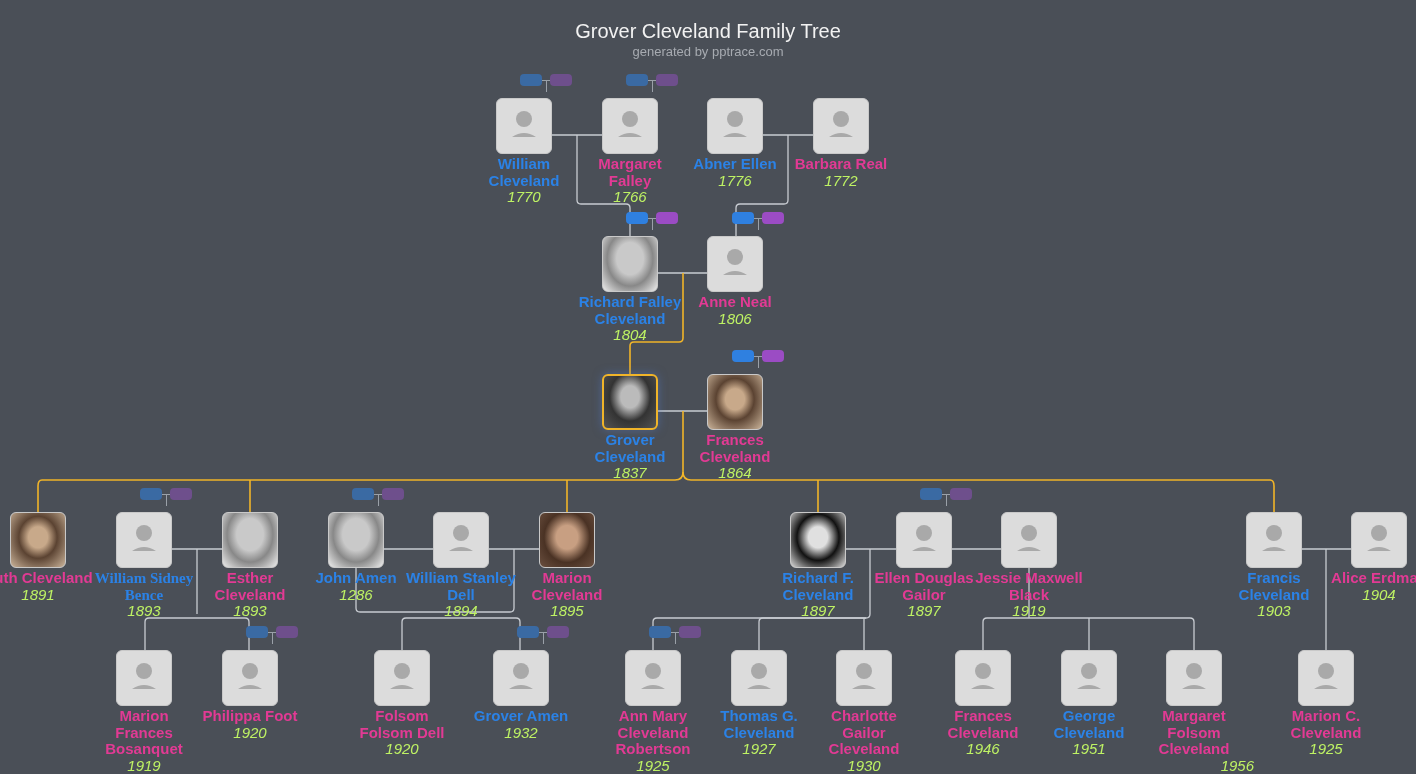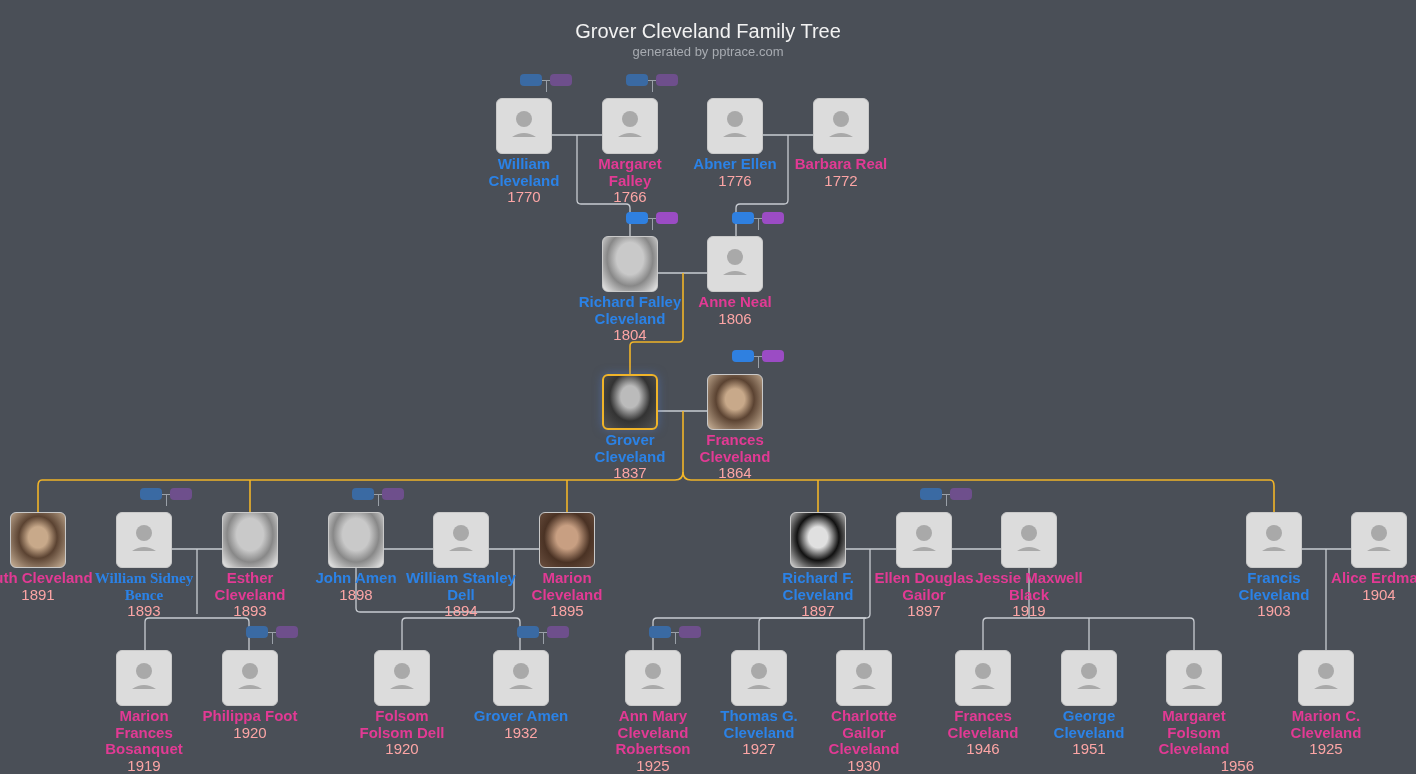--- a/index.html
+++ b/index.html
@@ -12,21 +12,21 @@
   #subtitle { position:absolute; left:0; width:1416px; top:44px; text-align:center; color:#a7abb1; font-size:13px; }
   svg#lines { position:absolute; left:0; top:0; }
   .photo {
     position:absolute; width:56px; height:56px; border-radius:6px;
     background:#dcdcdc; border:1px solid #c9c9c9; box-sizing:border-box; overflow:hidden;
   }
   .photo.focus { border:2px solid #f0b429; box-shadow:0 0 10px rgba(80,120,200,0.5); }
   .name { position:absolute; width:120px; font-weight:bold; font-size:15px; line-height:16.5px; text-align:center; }
   .name.m { color:#2b82e6; }
   .name.f { color:#e23a94; }
-  .year { position:absolute; width:120px; color:#fca5a5; font-size:15px; line-height:16px; text-align:center; }
+  .year { position:absolute; width:120px; color:#bef264; font-size:15px; line-height:16px; text-align:center;font-style:italic; }
   .pill { position:absolute; width:22px; height:12px; border-radius:4px; }
   .pill.b { background:#2f80e0; }
   .pill.p { background:#9b4cc4; }
   .pill.dim.b { background:#3a6aa3; }
   .pill.dim.p { background:#6e4f8c; }
   .pillline { position:absolute; height:1px; background:#9aa0a8; }
   .pillstem { position:absolute; width:1px; background:#9aa0a8; }
 </style>
 </head>
 <body>
@@ -121,21 +121,21 @@
         <circle cx="27" cy="20" r="8" fill="#a9a9a9"></circle>
         <path d="M15 38 Q27 30 39 38 Z" fill="#a9a9a9"></path>
       </svg></div>
     <div class="name m" style="left: 89px; top: 570px; width: 110px; font-family: Liberation Serif, serif;">William Sidney Bence</div>
     <div class="year" style="left: 84px; top: 603px;">1893</div>
     <div class="photo" style="left: 222px; top: 512px;;background:radial-gradient(ellipse at 50% 40%, #c9c9c9 0 35%, #888 60%, #eee 100%);"></div>
     <div class="name f" style="left: 195px; top: 570px; width: 110px;">Esther Cleveland</div>
     <div class="year" style="left: 190px; top: 603px;">1893</div>
     <div class="photo" style="left: 328px; top: 512px;;background:radial-gradient(ellipse at 50% 40%, #c9c9c9 0 35%, #888 60%, #eee 100%);"></div>
     <div class="name m" style="left: 301px; top: 570px; width: 110px;">John Amen</div>
-    <div class="year" style="left: 296px; top: 586.5px;">1898</div>
+    <div class="year" style="left: 296px; top: 586.5px;">1286</div>
     <div class="photo" style="left: 433px; top: 512px;"><svg width="54" height="54" viewBox="0 0 54 54">
         <circle cx="27" cy="20" r="8" fill="#a9a9a9"></circle>
         <path d="M15 38 Q27 30 39 38 Z" fill="#a9a9a9"></path>
       </svg></div>
     <div class="name m" style="left: 406px; top: 570px; width: 110px;">William Stanley Dell</div>
     <div class="year" style="left: 401px; top: 603px;">1894</div>
     <div class="photo" style="left: 539px; top: 512px;;background:radial-gradient(ellipse at 50% 45%, #c89f82 0 28%, #4a3224 60%, #6b5040 100%);"></div>
     <div class="name f" style="left: 512px; top: 570px; width: 110px;">Marion Cleveland</div>
     <div class="year" style="left: 507px; top: 603px;">1895</div>
     <div class="photo" style="left: 790px; top: 512px;;background:radial-gradient(ellipse at 50% 45%, #e0e0e0 0 25%, #111 55%, #ddd 100%);"></div>

